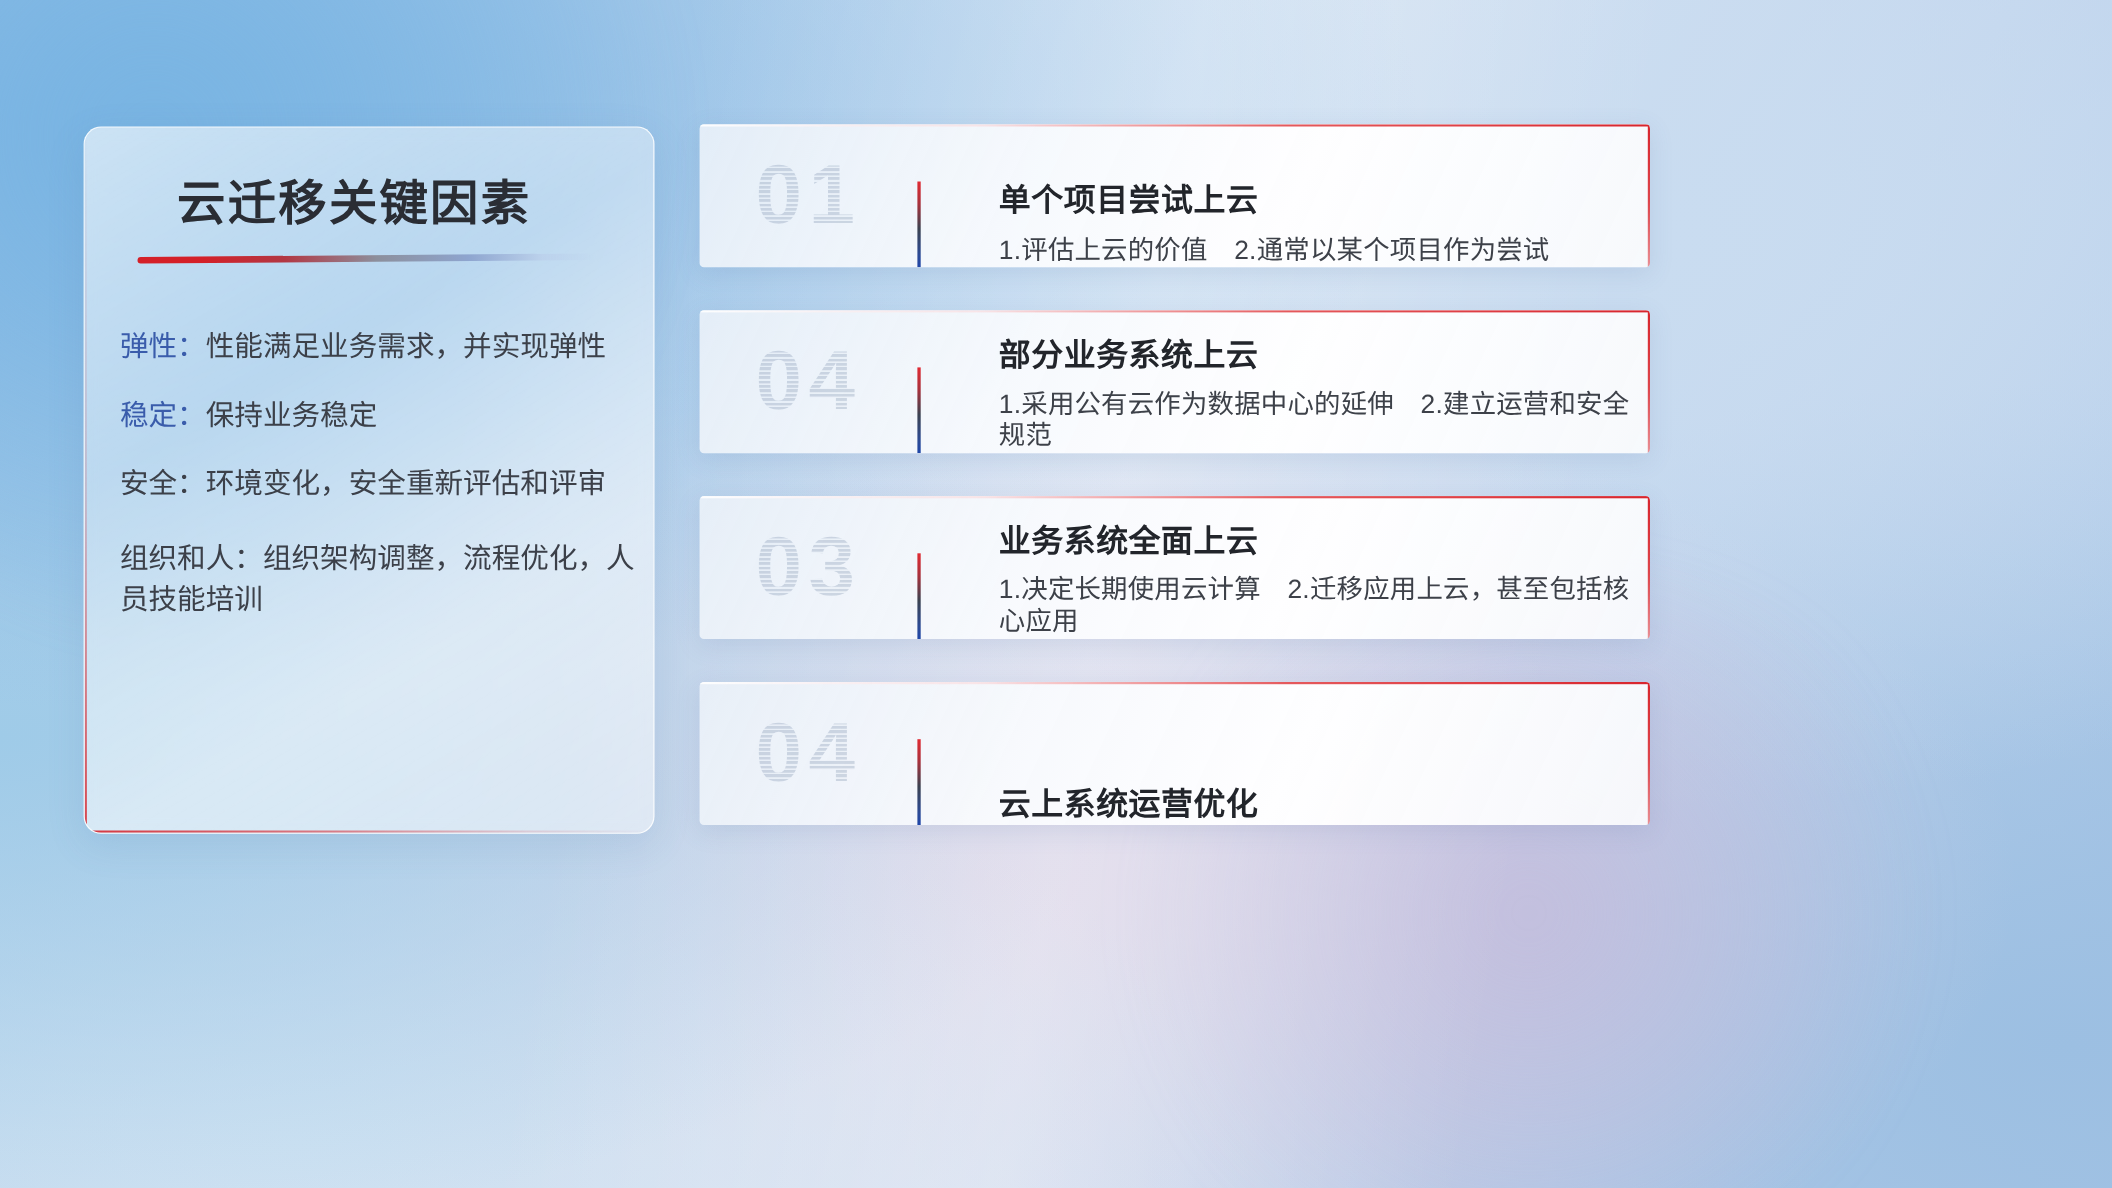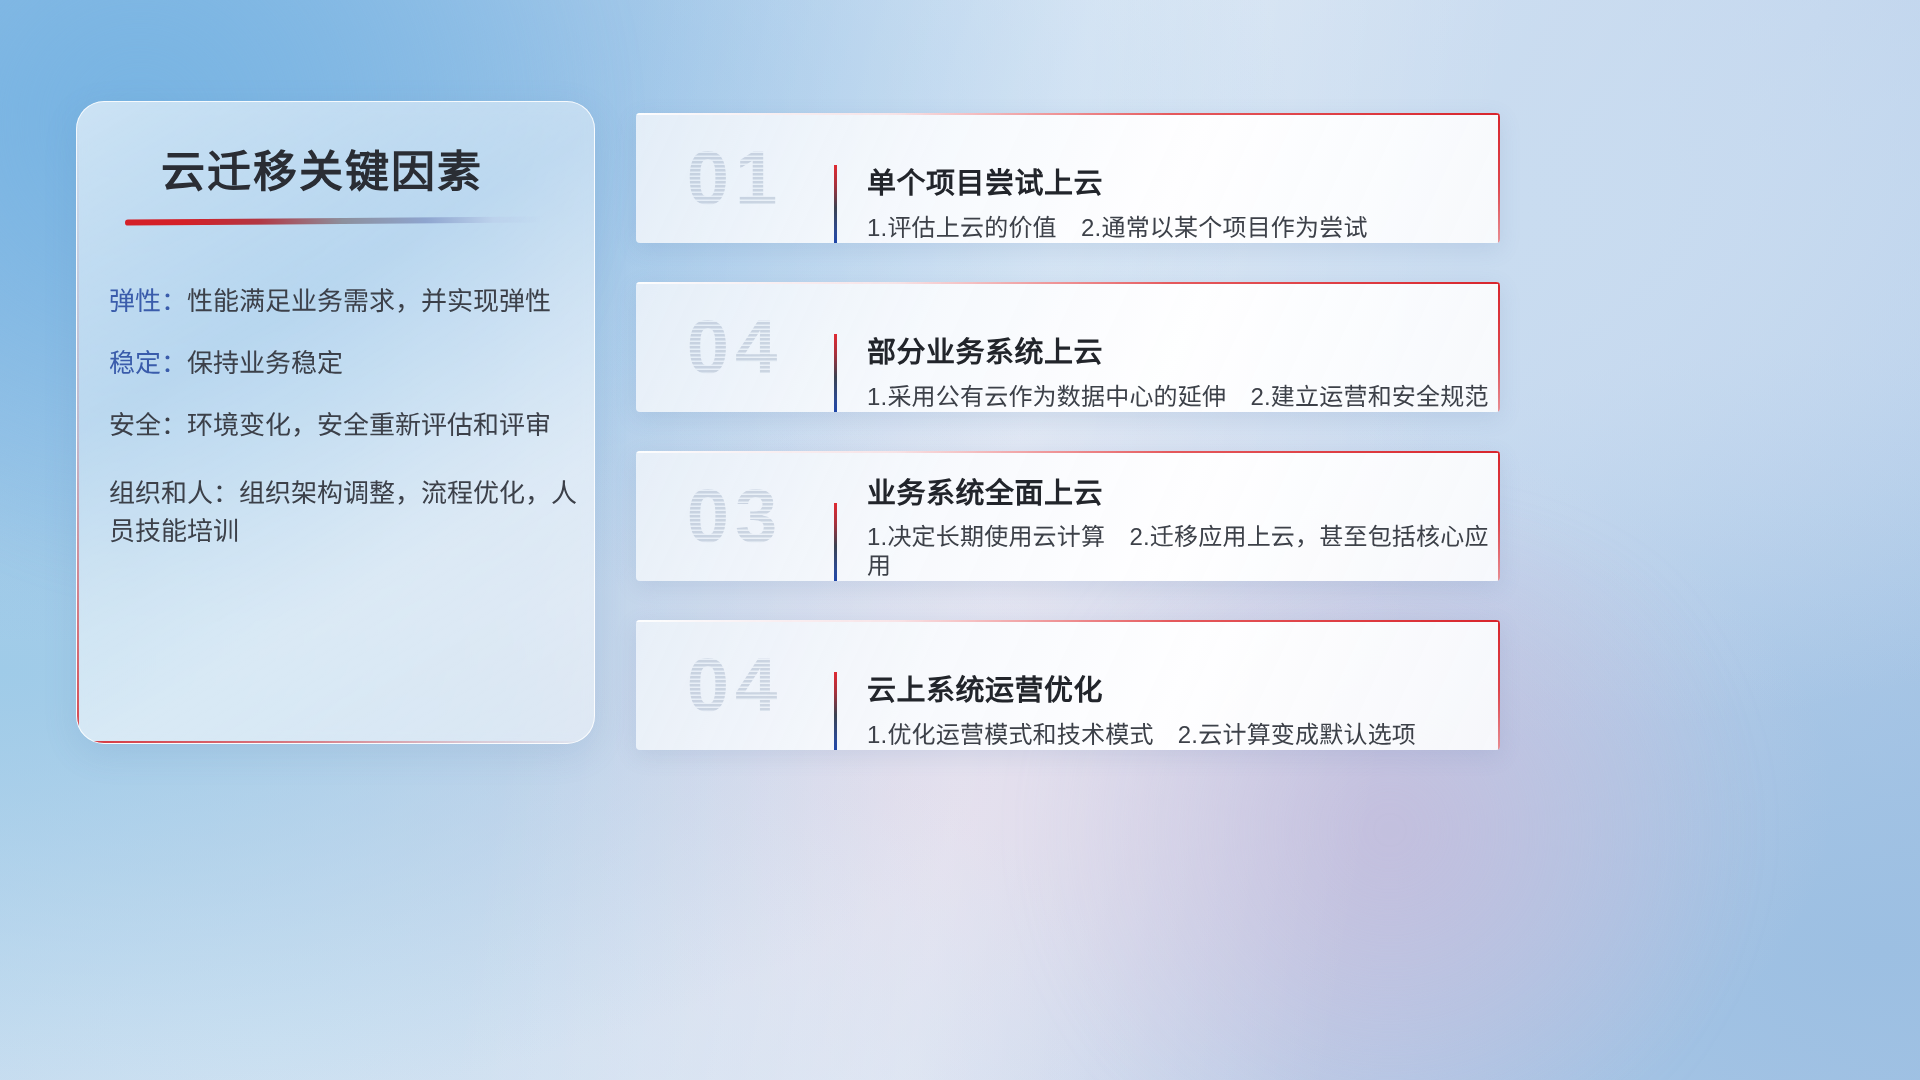--- a/index.html
+++ b/index.html
@@ -59,24 +59,24 @@
     inset: 0;
     display: flex;
     align-items: flex-start;
     padding: 113px 0 0 0;
   }
 
   
   .left-panel {
     position: absolute;
     left: 76px;
-    top: 101px;
+    top: 115px;
     width: 519px;
     height: 643px;
-    border-radius: 28px;
+    border-radius: 16px;
     border: 1px solid rgba(255,255,255,.85);
     background:
       linear-gradient(150deg, rgba(255,255,255,.62) 0%, rgba(255,255,255,.40) 35%, rgba(255,255,255,.56) 70%, rgba(255,255,255,.46) 100%);
     backdrop-filter: blur(6px);
     box-shadow: 0 10px 34px rgba(80,120,170,.14);
     overflow: hidden;
   }
   .left-panel::after {
     content: "";
     position: absolute;
@@ -173,21 +173,21 @@
   }
 
   .step-divider {
     flex: 0 0 3px;
     width: 3px;
     height: 78px;
     margin-right: 30px;
     background: linear-gradient(180deg, #e02a32 0%, #a8313c 26%, #3b4250 55%, #2b4a96 86%, #1f46a8 100%);
   }
 
-  .step-text { flex: 1 1 auto; padding-right: 8px; }
+  .step-text { flex: 1 1 auto; padding-right: 8px; margin-left: 41px; }
   .step-title {
     font-size: 29px;
     font-weight: bold;
     color: #22252b;
     line-height: 1.2;
     letter-spacing: .5px;
   }
   .step-sub {
     margin-top: 13px;
     font-size: 24px;
@@ -254,18 +254,17 @@
         <div class="step-title">业务系统全面上云</div>
         <div class="step-sub">1.决定长期使用云计算　2.迁移应用上云，甚至包括核心应用</div>
       </div>
     </article>
 
     <article class="step-card">
       <div class="step-num">04</div>
       <div class="step-divider"></div>
       <div class="step-text">
         <div class="step-title">云上系统运营优化</div>
-        <div class="step-sub">1.优化运营模式和技术模式　2.云计算变成默认选项</div>
       </div>
     </article>
 
   </section>
 </div>
 
 </body></html>

